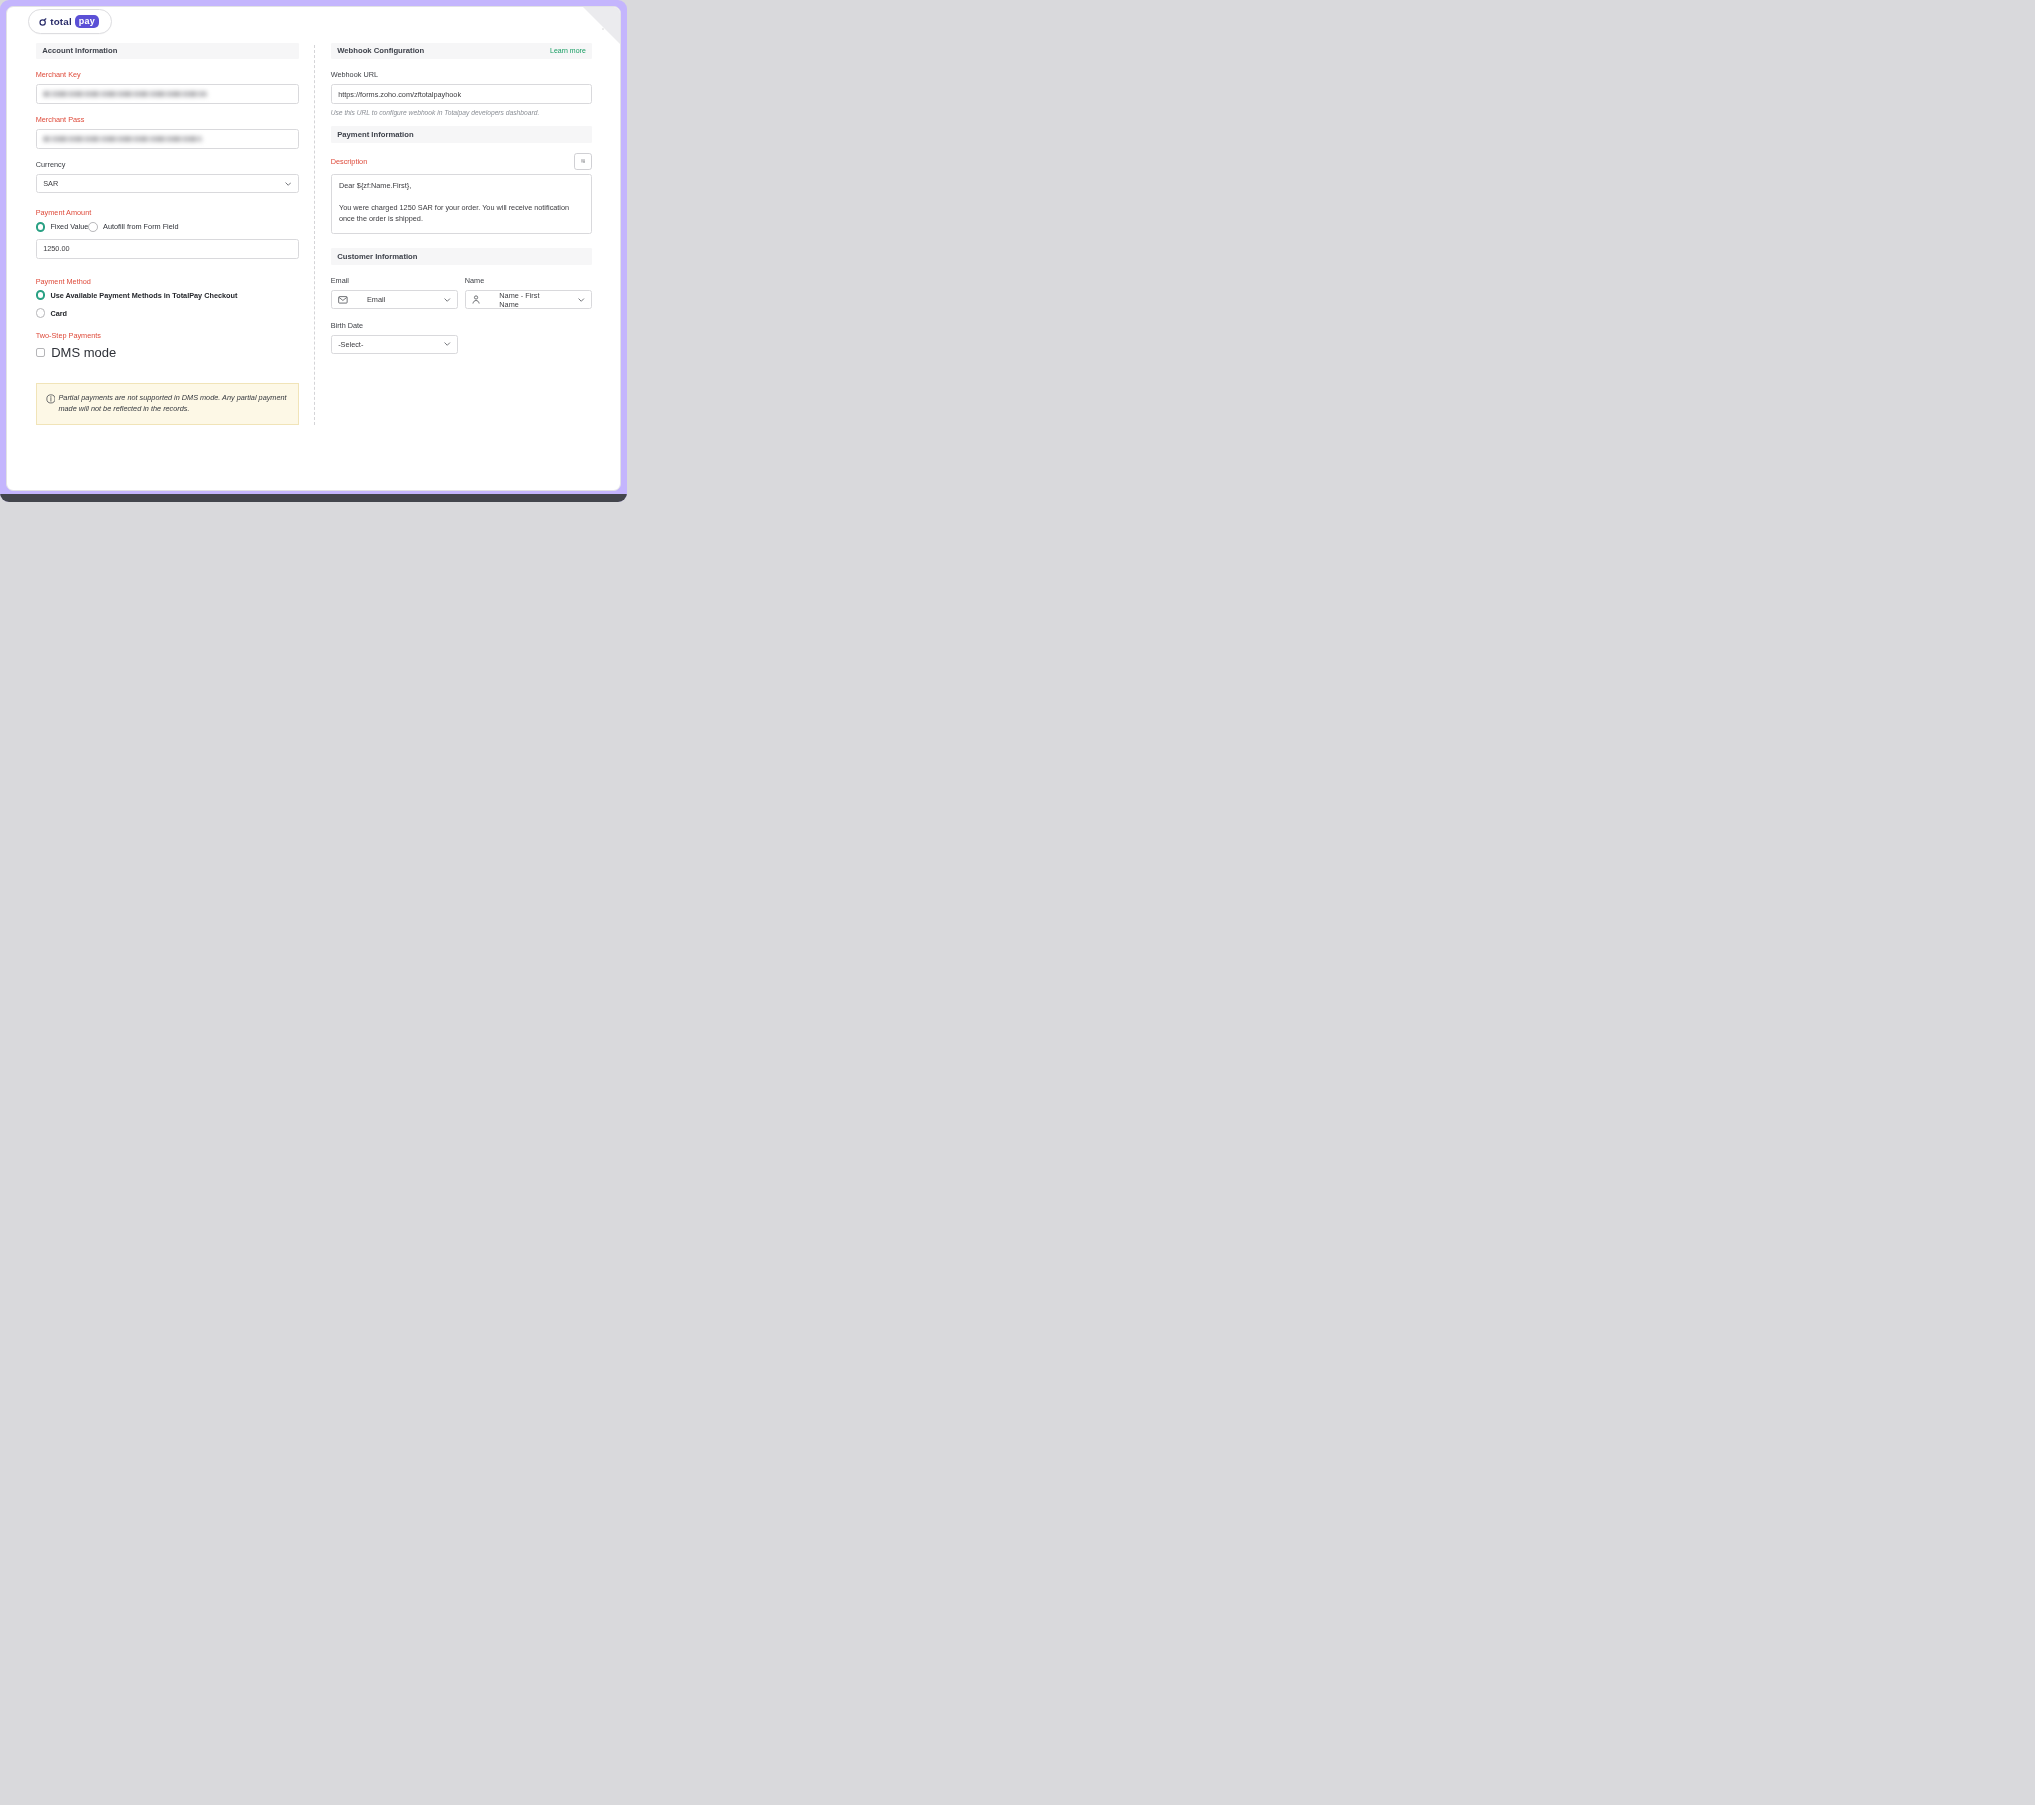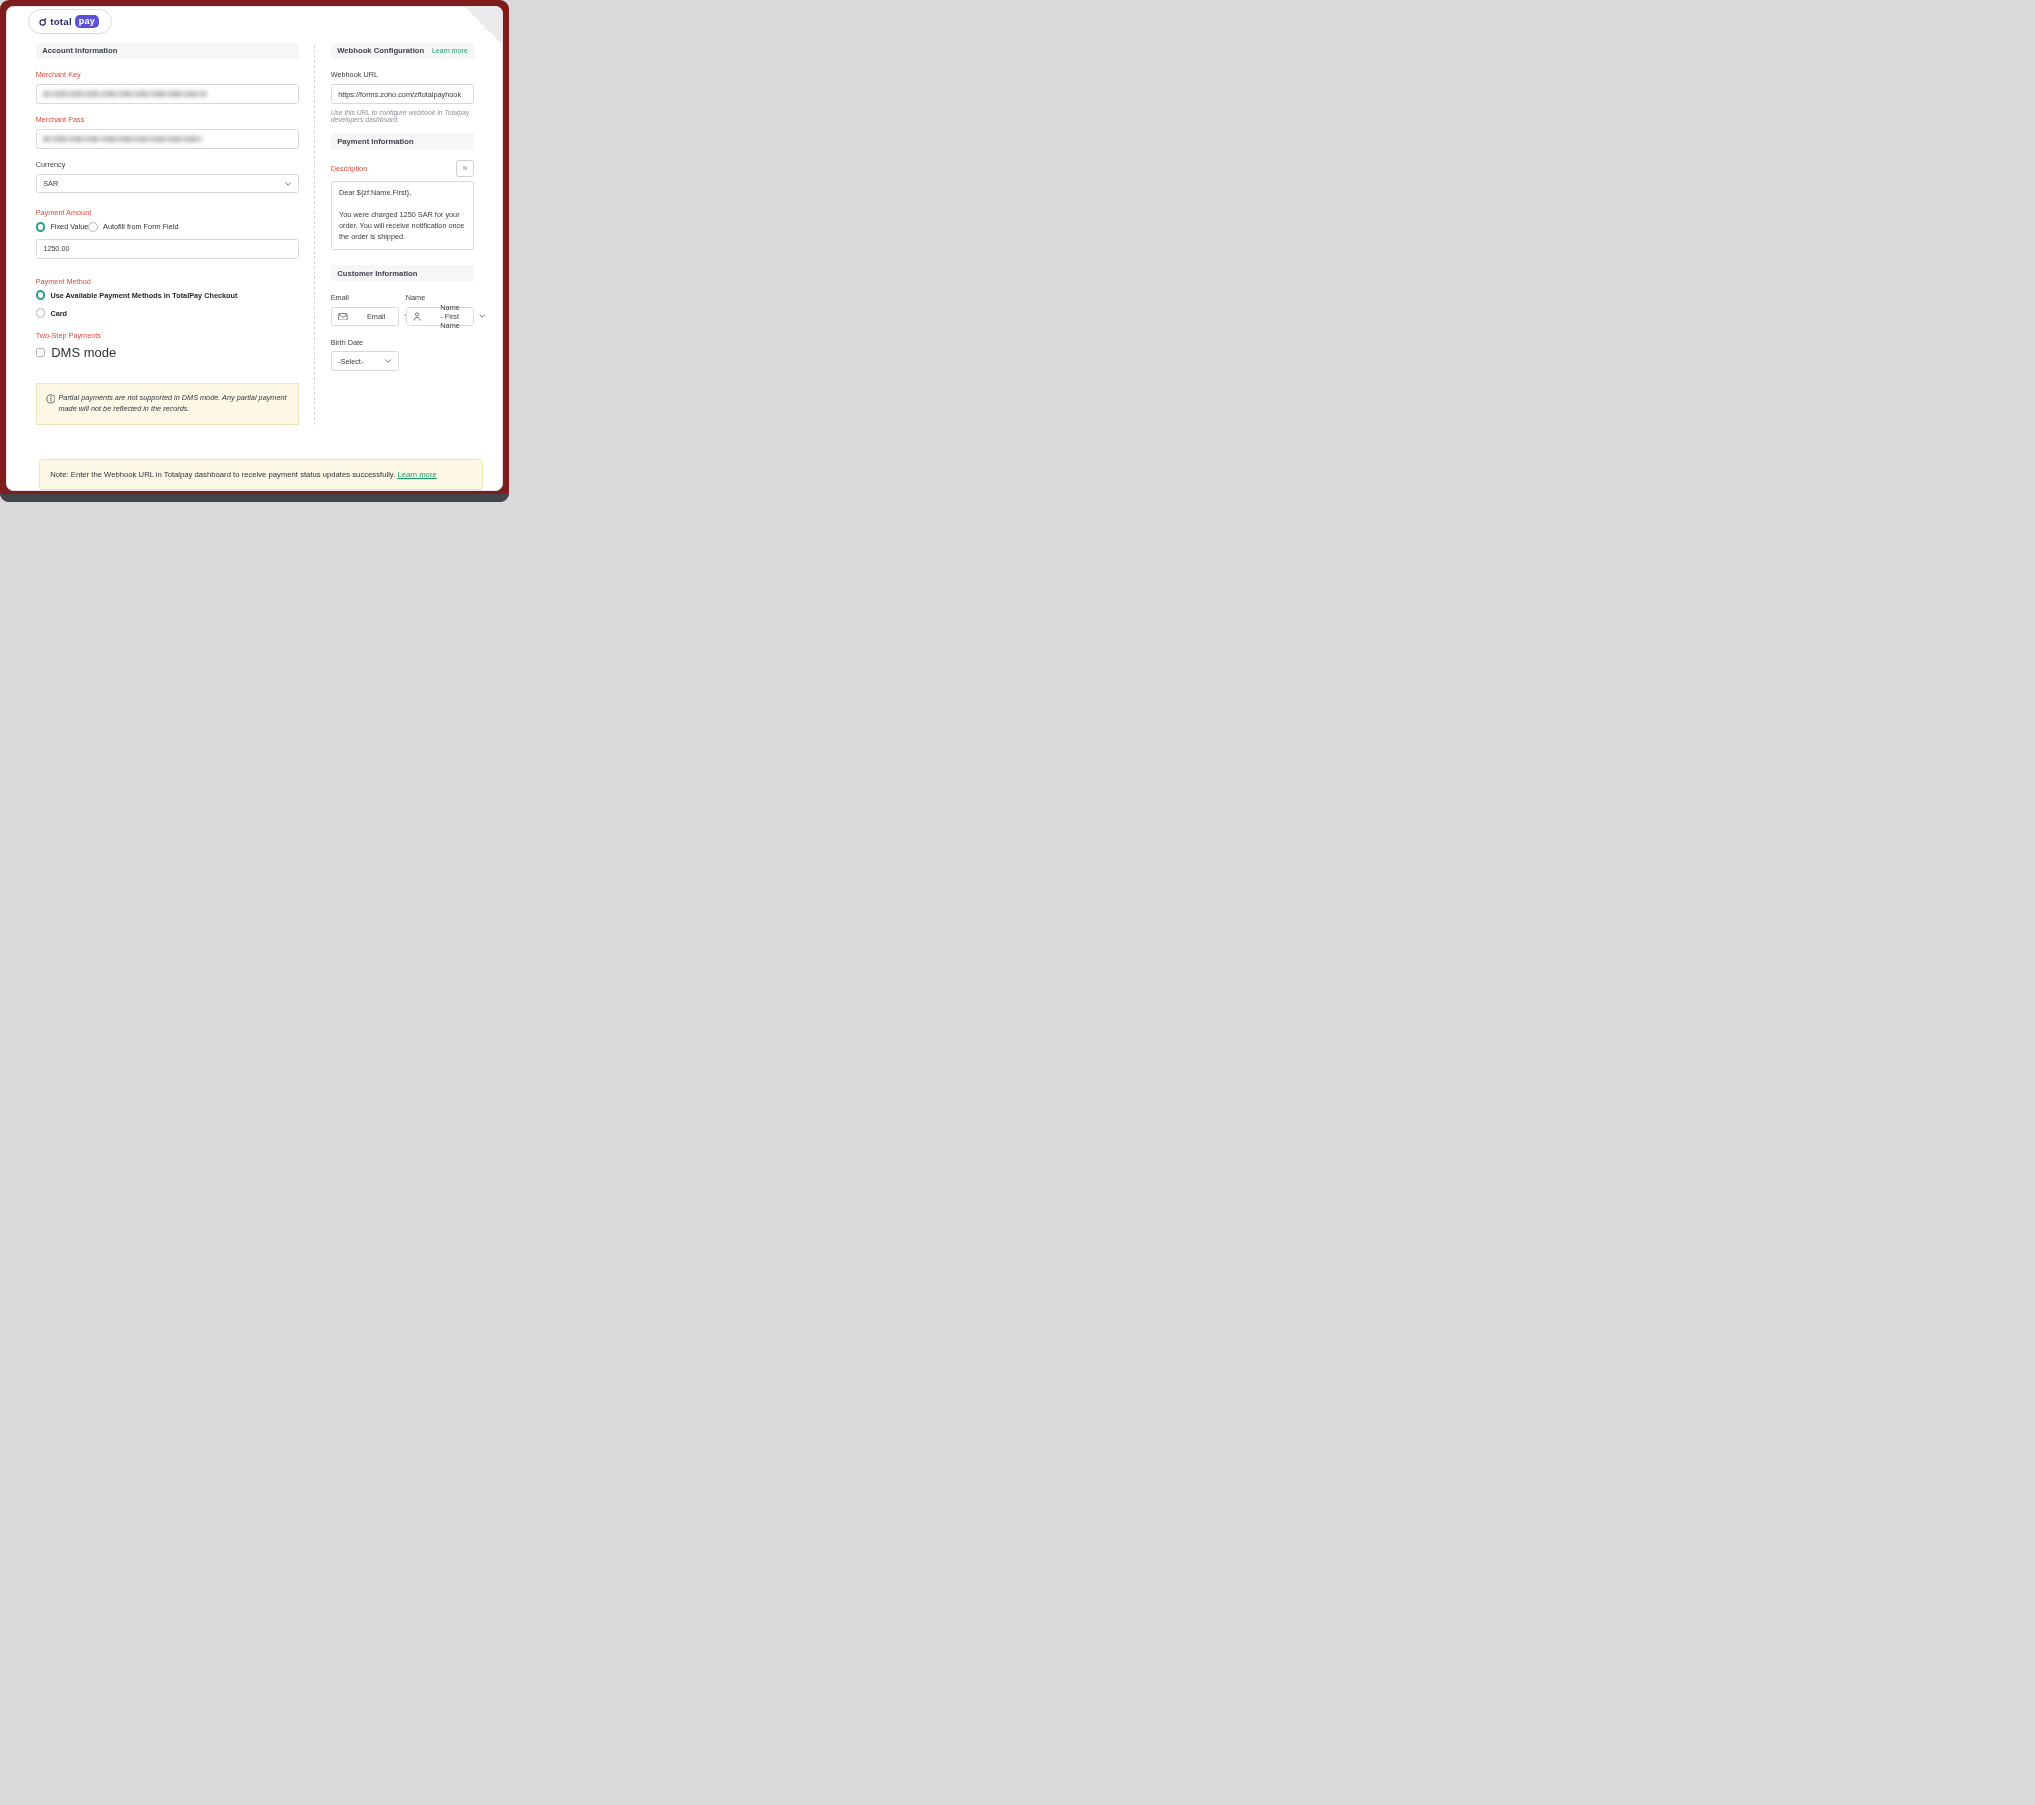--- a/index.html
+++ b/index.html
@@ -1,16 +1,16 @@
 <!DOCTYPE html>
 <html style="font-size:6.5px"><head>
 <meta charset="utf-8">
 <style>
   html,body{margin:0;padding:0;background:#d9d9dc;font-family:"Liberation Sans",sans-serif;}
-  .viewport{position:relative;width:509px;height:502px;border-radius:9px;overflow:hidden;background:#7f1d1d;}
+  .viewport{position:relative;width:627px;height:502px;border-radius:9px;overflow:hidden;background:#c4b5fd;}
   .bottom-strip{position:absolute;left:0;right:0;bottom:0;height:8.1px;background:#43454c;}
   .card{position:absolute;left:5.7px;right:5.7px;top:5.7px;bottom:11.4px;background:#fff;border:0.4px solid #e2e2e5;border-radius:7.3px;overflow:hidden;}
   .corner-fold{position:absolute;top:0;right:0;width:0;height:0;border-top:37px solid #ebebee;border-left:37px solid transparent;}
   .close-btn{position:absolute;top:15.5px;right:10.6px;width:14px;height:14px;border:none;background:transparent;cursor:pointer;display:flex;align-items:center;justify-content:center;}
   .logo-tab{position:absolute;top:2.4px;left:21px;background:#fff;border:0.4px solid #dddde0;border-radius:407px;padding:5.3px 12.2px 5.3px 10.6px;display:flex;align-items:center;gap:2.8px;box-shadow:0 0.4px 0.8px rgba(0,0,0,.04);}
   .logo-total{font-size:9.8px;font-weight:700;color:#2b2e6b;letter-spacing:0.2px;}
   .logo-pay{font-size:9px;font-weight:700;color:#fff;background:#5b50d6;border-radius:4.9px;padding:0.8px 4.1px 1.6px;letter-spacing:0.2px;}
   .content{display:flex;align-items:stretch;padding:36px 28px 0 29px;}
   .col-left{width:263px;flex:0 0 263px;}
   .divider{border-left:0.8px dashed #d4d4d7;margin:2.4px 15.5px 0 15.5px;}
@@ -220,19 +220,15 @@
             <span class="chev">
               <svg width="6.5" height="4.1" viewBox="0 0 16 10">
                   <path d="M2 2l6 6 6-6" fill="none" stroke="#55585e" stroke-width="2" stroke-linecap="round" stroke-linejoin="round"></path>
                 </svg>
             </span>
           </div>
         </div>
       </div>
     </div>
 
-    <div class="note-bar">
-      <span>Note: Enter the Webhook URL in Totalpay dashboard to receive payment status updates successfully.</span>
-      <a>Learn more</a>
-    </div>
   </div>
 </div>
 
 
 </body></html>

